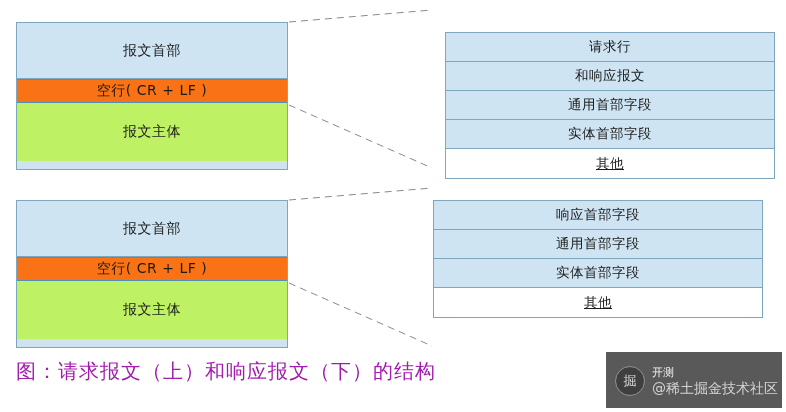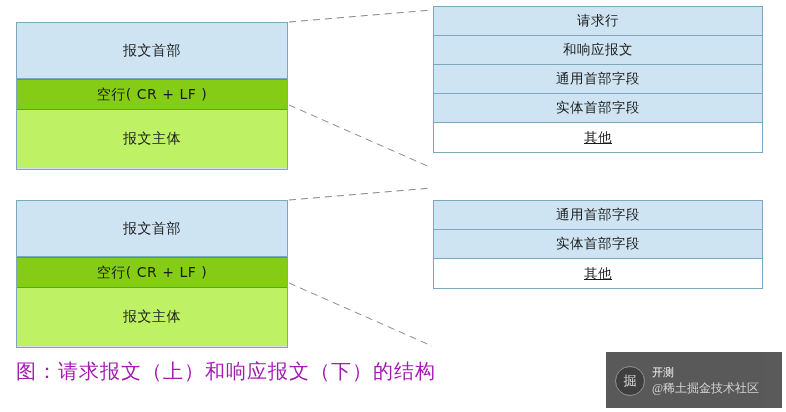--- a/index.html
+++ b/index.html
@@ -42,40 +42,40 @@
     color: #1b1b1b;
     font-size: 14px;
     letter-spacing: 0.5px;
   }
   .msg-row.header {
     height: 56px;
     background: #cfe4f2;
     border-bottom: 1px solid #7da7bf;
   }
   .msg-row.blank {
-    height: 31px;
-    background: #84cc16;
+    height: 24px;
+    background: #f97316;
     border-bottom: 1px solid #4f90b6;
     border-top: 1px solid #4f90b6;
   }
   .msg-row.body {
     height: 58px;
     background: #bef264;
   }
 
   
   .detail-table {
     position: absolute;
     left: 433px;
     width: 330px;
     border: 1px solid #7da7bf;
     box-sizing: border-box;
     background: #ffffff;
   }
-  .detail-table.top { top: 6px; }
+  .detail-table.top { top: 32px; margin-left: 12px; }
   .detail-table.bottom { top: 200px; }
 
   .detail-row {
     box-sizing: border-box;
     height: 29px;
     display: flex;
     align-items: center;
     justify-content: center;
     font-size: 13.5px;
     color: #1b1b1b;
@@ -123,24 +123,23 @@
     padding-left: 46px;
     box-sizing: border-box;
     color: #e8e8e8;
   }
   .wm-title {
     font-size: 11px;
     color: #f0f0f0;
     line-height: 16px;
   }
   .wm-sub {
-    font-size: 12px;
+    font-size: 14px;
     color: #cfcfcf;
     line-height: 14px;
-    font-family: Liberation Serif, serif;
   }
   .wm-logo {
     position: absolute;
     left: 9px;
     top: 14px;
     width: 28px;
     height: 28px;
     border-radius: 50%;
     background: #2f2f2f;
     border: 1px solid #8a8a8a;
@@ -200,20 +199,23 @@
     <div class="detail-row">
       <span>实体首部字段</span>
     </div>
     <div class="detail-row last">
       <span>其他</span>
     </div>
   </div>
 
   <div class="detail-table bottom">
     <div class="detail-row">
+      <span>响应首部字段</span>
+    </div>
+    <div class="detail-row">
       <span>通用首部字段</span>
     </div>
     <div class="detail-row">
       <span>实体首部字段</span>
     </div>
     <div class="detail-row last">
       <span>其他</span>
     </div>
   </div>
 

